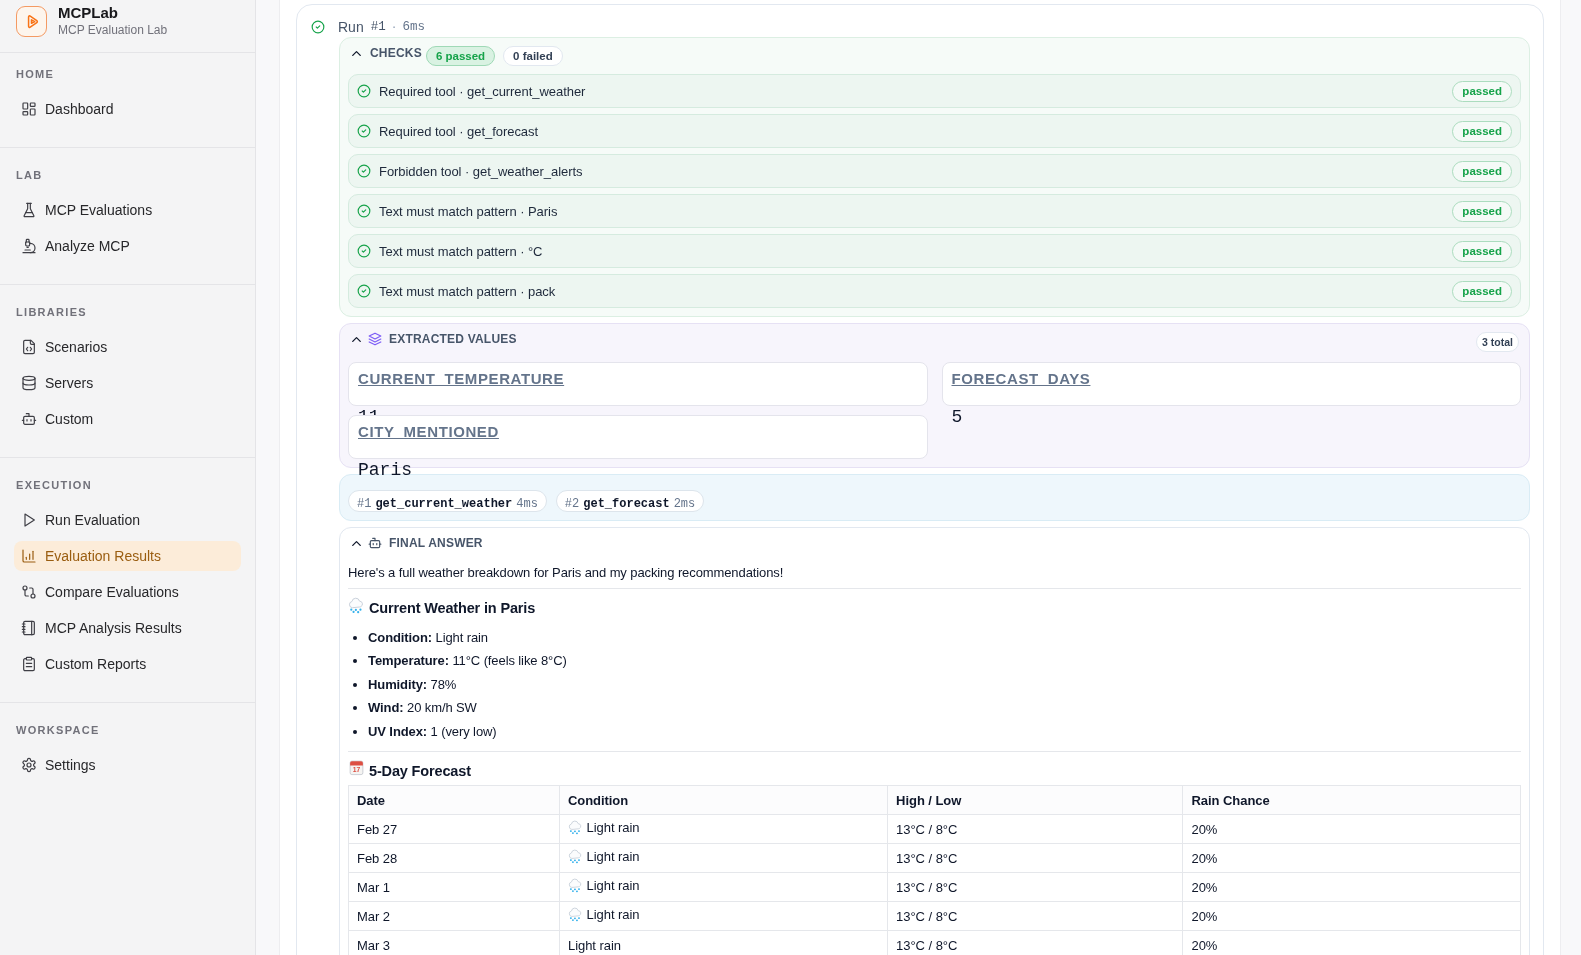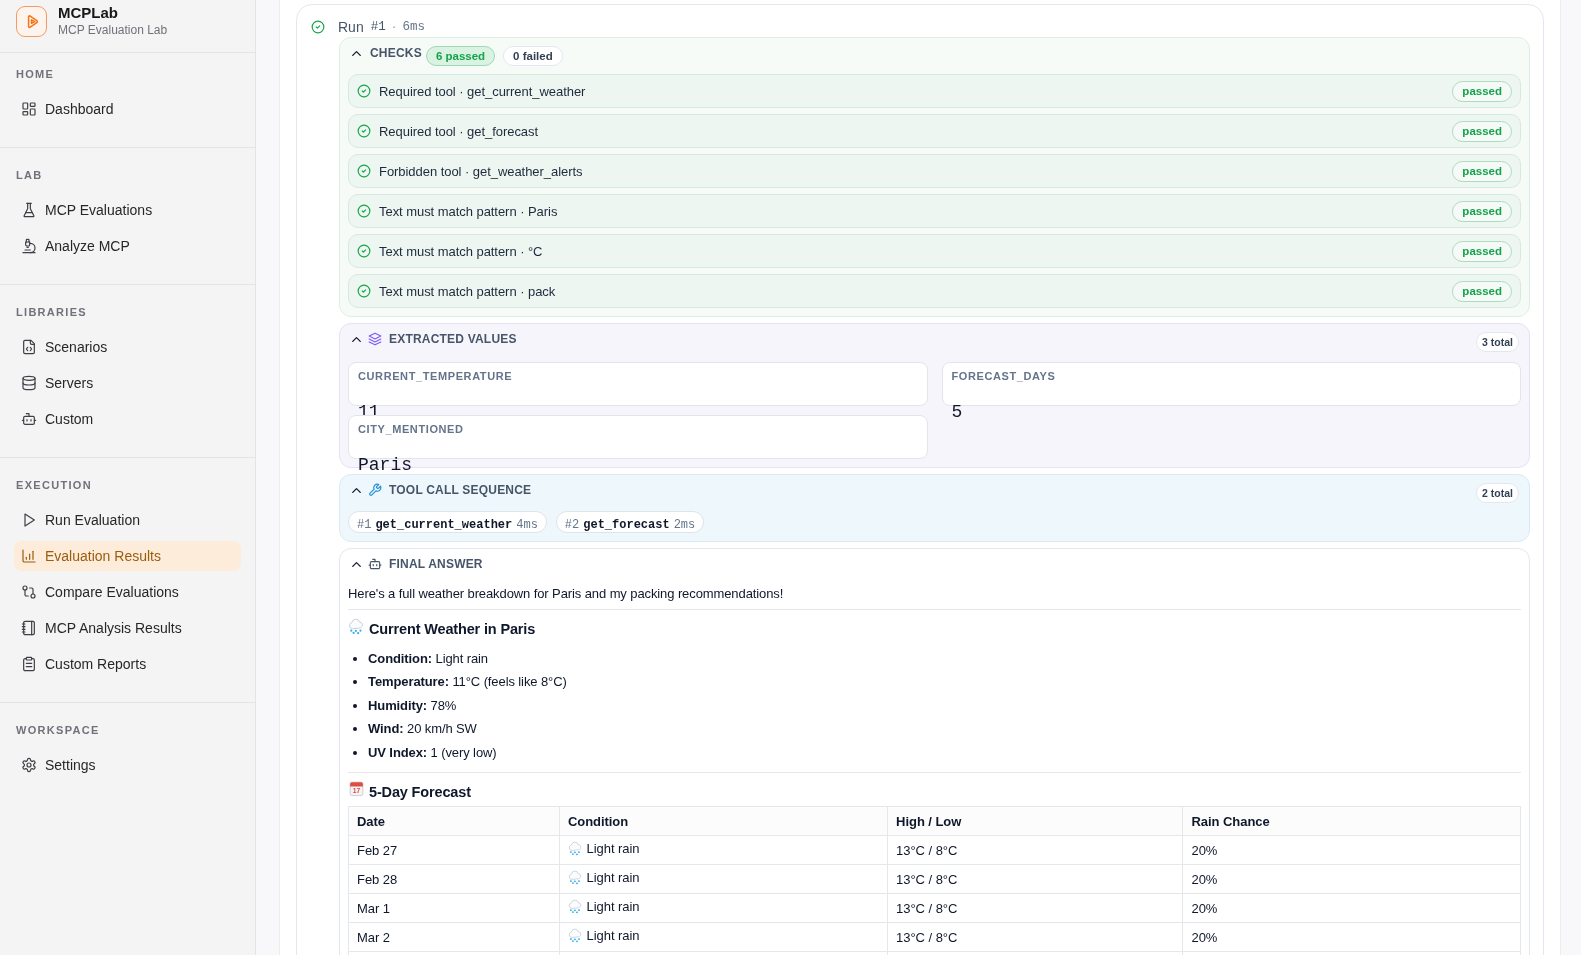--- a/index.html
+++ b/index.html
@@ -46,21 +46,21 @@
 .check-row:first-of-type { margin-top:8px; }
 .check-row + .check-row { margin-top:6px; }
 .check-row .txt { font-size:13px; color:#1e293b; margin-left:8px; letter-spacing:-0.05px; }
 .check-row .sp { flex:1; }
 .pill.passed { border:1px solid #abdcbe; color:#16a34a; background:rgba(255,255,255,0.45); height:21px; font-size:11.5px; }
 
 
 .sec-extracted { background:#f7f5fc; border:1px solid #e6e1f4; }
 .val-grid { display:grid; grid-template-columns:1fr 1fr; gap:9px 14px; margin-top:9px; }
 .val-box { background:#fff; border:1px solid #e4e4ec; border-radius:8px; padding:7px 9px 8px 9px; height:44px; }
-.val-label { font-size:11px; font-weight:bold; letter-spacing:0.6px; color:#64748b; }
+.val-label { font-size:15px; font-weight:bold; letter-spacing:0.6px; color:#64748b;text-decoration:underline; }
 .val-val { font-family:"Liberation Mono", monospace; font-size:18px; color:#0f172a; margin-top:20px; }
 
 
 .sec-tools { background:#eef7fc; border:1px solid #d9ecf5; }
 .chip-row { display:flex; gap:9px; margin-top:7px; }
 .chip { display:inline-flex; align-items:flex-end; height:22px; border-radius:999px; background:#fff; border:1px solid #dde5ec; padding:0 8px; font-family:"Liberation Mono", monospace; font-size:12px; color:#64748b; }
 .chip b { color:#0f172a; font-size:12px; margin:0 4px; }
 
 
 .sec-final { background:#fff; border:1px solid #e2e8f0; }
@@ -313,31 +313,20 @@
                 <div class="val-label">FORECAST_DAYS</div>
                 <div class="val-val">5</div>
               </div>
         <div class="val-box">
                 <div class="val-label">CITY_MENTIONED</div>
                 <div class="val-val">Paris</div>
               </div>
       </div>
     </section>
     <section class="sec-tools">
-      <div class="sec-head">
-        <svg class="chev" width="15" height="15" viewBox="0 0 24 24" fill="none" stroke="#0f172a" stroke-width="2.1" stroke-linecap="round" stroke-linejoin="round">
-                <path d="m18 15-6-6-6 6"></path>
-              </svg>
-        <svg style="margin-left:4px;" width="14" height="14" viewBox="0 0 24 24" fill="none" stroke="#1f8fd4" stroke-width="2" stroke-linecap="round" stroke-linejoin="round">
-                <path d="M14.7 6.3a1 1 0 0 0 0 1.4l1.6 1.6a1 1 0 0 0 1.4 0l3.77-3.77a6 6 0 0 1-7.94 7.94l-6.91 6.91a2.12 2.12 0 0 1-3-3l6.91-6.91a6 6 0 0 1 7.94-7.94l-3.76 3.76z"></path>
-              </svg>
-        <span class="sec-title" style="margin-left:7px;">TOOL CALL SEQUENCE</span>
-        <span class="sec-spacer"></span>
-        <span class="pill total">2 total</span>
-      </div>
       <div class="chip-row">
         <span class="chip">#1<b>get_current_weather</b>4ms</span>
         <span class="chip">#2<b>get_forecast</b>2ms</span>
       </div>
     </section>
     <section class="sec-final">
       <div class="sec-head">
         <svg class="chev" width="15" height="15" viewBox="0 0 24 24" fill="none" stroke="#0f172a" stroke-width="2.1" stroke-linecap="round" stroke-linejoin="round">
                 <path d="m18 15-6-6-6 6"></path>
               </svg>

